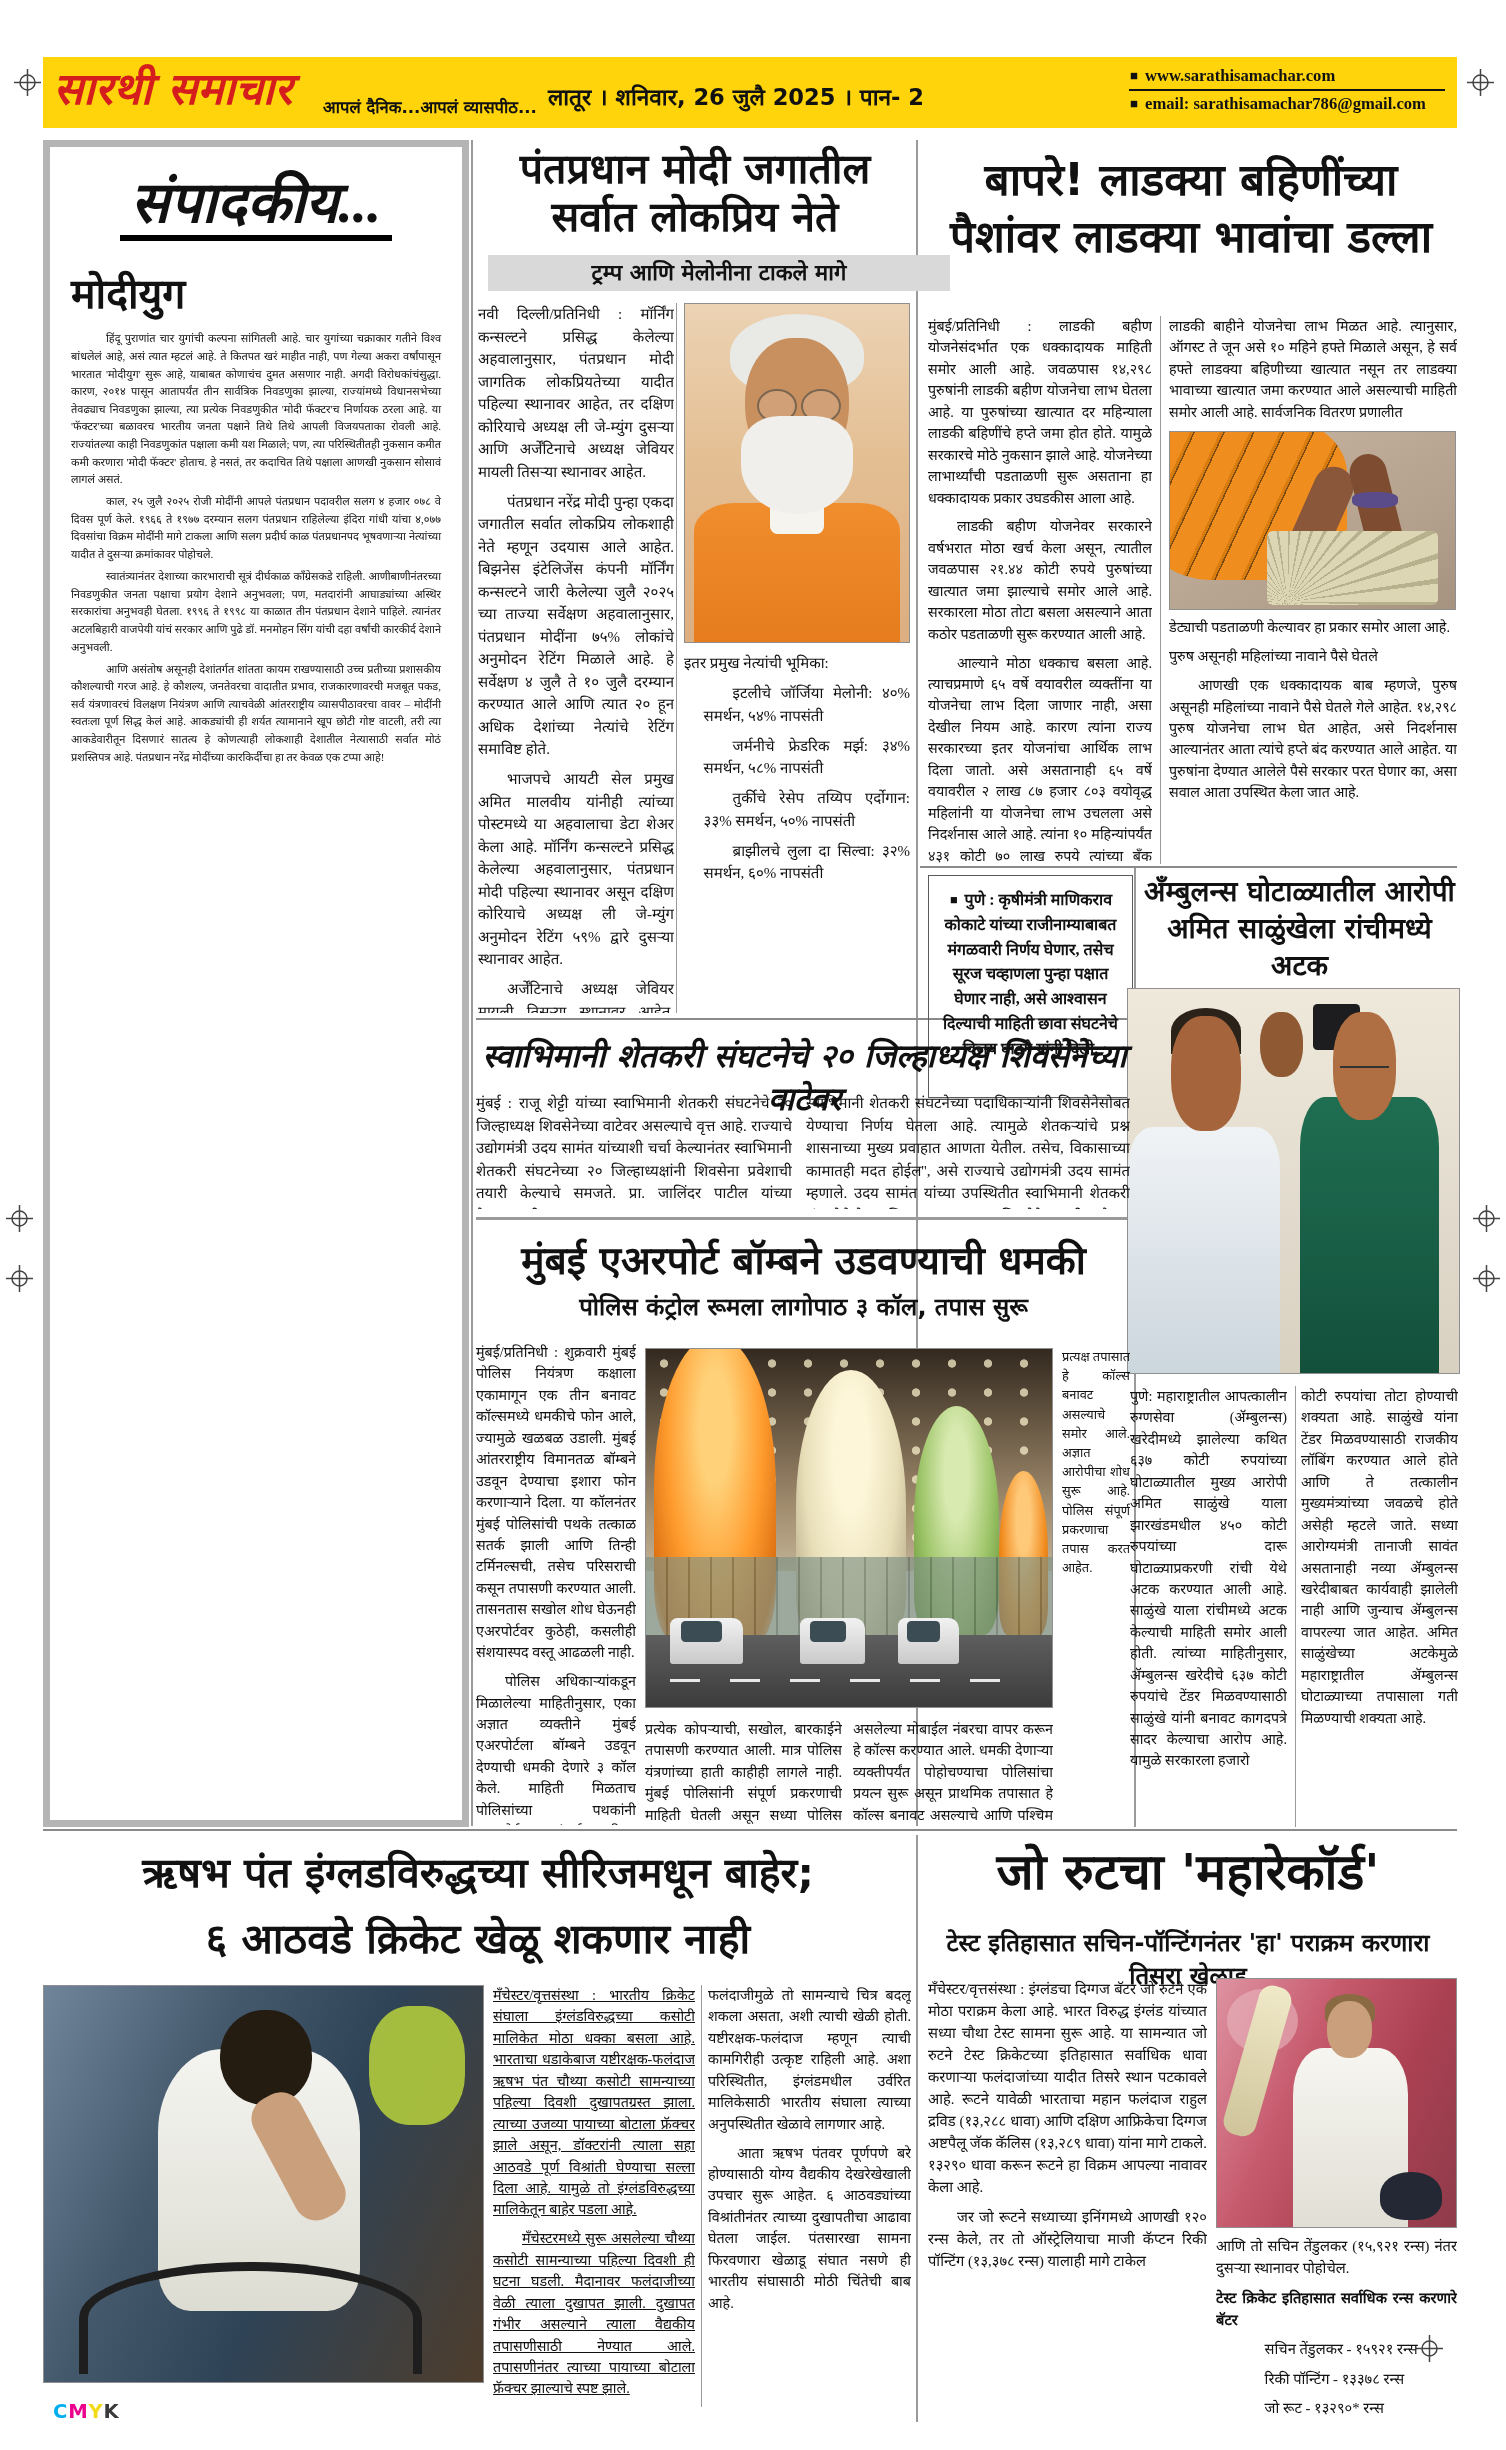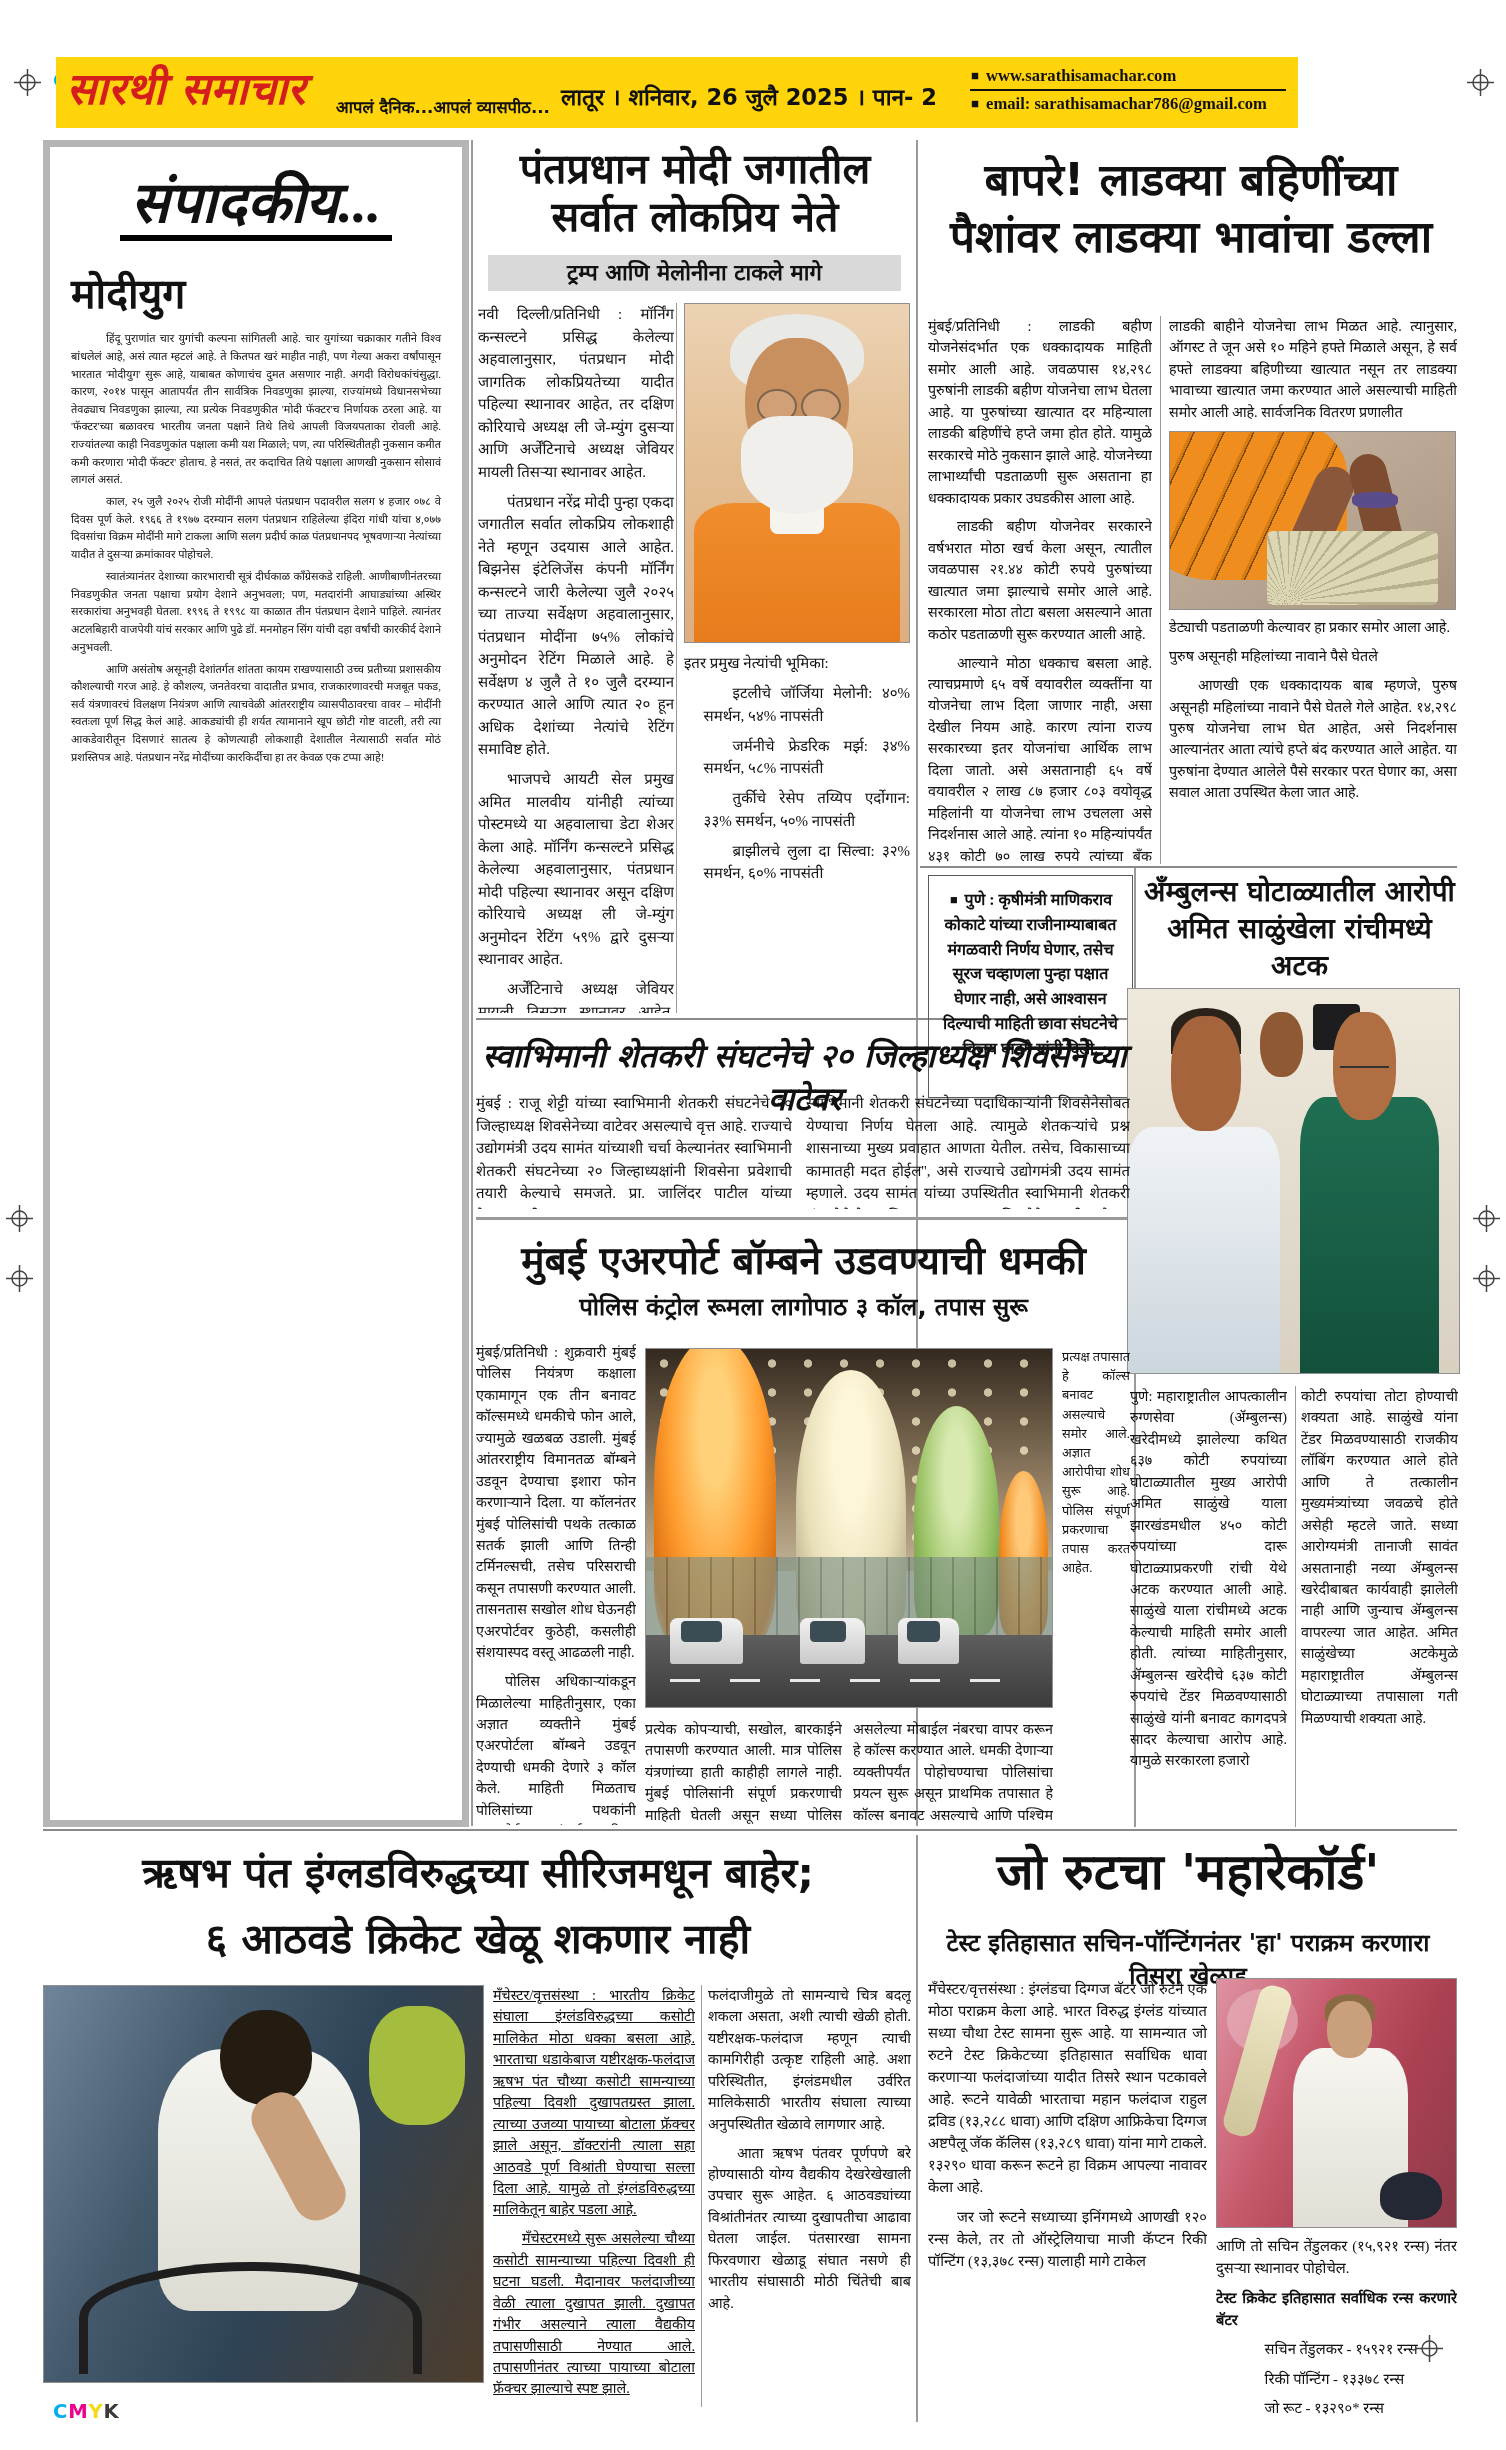--- a/index.html
+++ b/index.html
@@ -8,21 +8,21 @@
   .abs{position:absolute;}
   .hd{font-family:"DejaVu Sans","Liberation Sans",sans-serif;font-weight:bold;}
   .just{text-align:justify;}
   .col{overflow:hidden;line-height:1.5;}
   .col p{margin:0 0 7.5px 0;text-indent:29px;}
   .col p.noind{text-indent:0;}
   .crosshead{font-weight:normal;text-indent:0 !important;}
   .vrule{position:absolute;width:1.5px;background:#9a9a9a;}
   .hrule{position:absolute;background:#8a8a8a;}
   
-  .masthead{left:56px;top:57px;width:1242px;height:71px;background:#FFD40A;text-decoration:underline;}
+  .masthead{left:43px;top:57px;width:1414px;height:71px;background:#FFD40A;text-decoration:underline;}
   .mh-title{position:absolute;left:10.5px;top:7.5px;font-size:44px;font-weight:bold;color:#D61D1D;
             font-family:"DejaVu Serif","Liberation Serif",serif;font-style:italic;line-height:1.1;}
   .mh-tag{position:absolute;left:280px;bottom:10.5px;font-size:16.6px;font-weight:bold;}
   .mh-date{position:absolute;left:482px;top:24px;width:422px;text-align:center;font-size:22.6px;font-weight:bold;}
   .mh-contact{position:absolute;right:12px;top:9px;width:316px;font-size:16.6px;font-weight:bold;}
   .mh-contact .row{white-space:nowrap;}
   .mh-contact .sep{height:2.3px;background:#111;margin:3px 0;}
   .sqb{display:inline-block;transform:scale(.8);margin-right:6px;}
   
   .edbox{left:43px;top:140px;width:426px;height:1687px;border:7.5px solid #b5b5b5;background:#fff;
@@ -182,21 +182,21 @@
     <p>काल, २५ जुलै २०२५ रोजी मोदींनी आपले पंतप्रधान पदावरील सलग ४ हजार ०७८ वे दिवस पूर्ण केले. १९६६ ते १९७७ दरम्यान सलग पंतप्रधान राहिलेल्या इंदिरा गांधी यांचा ४,०७७ दिवसांचा विक्रम मोदींनी मागे टाकला आणि सलग प्रदीर्घ काळ पंतप्रधानपद भूषवणाऱ्या नेत्यांच्या यादीत ते दुसऱ्या क्रमांकावर पोहोचले.</p>
     <p>स्वातंत्र्यानंतर देशाच्या कारभाराची सूत्रं दीर्घकाळ काँग्रेसकडे राहिली. आणीबाणीनंतरच्या निवडणुकीत जनता पक्षाचा प्रयोग देशाने अनुभवला; पण, मतदारांनी आघाड्यांच्या अस्थिर सरकारांचा अनुभवही घेतला. १९९६ ते १९९८ या काळात तीन पंतप्रधान देशाने पाहिले. त्यानंतर अटलबिहारी वाजपेयी यांचं सरकार आणि पुढे डॉ. मनमोहन सिंग यांची दहा वर्षांची कारकीर्द देशाने अनुभवली.</p>
     <p>आणि असंतोष असूनही देशांतर्गत शांतता कायम राखण्यासाठी उच्च प्रतीच्या प्रशासकीय कौशल्याची गरज आहे. हे कौशल्य, जनतेवरचा वादातीत प्रभाव, राजकारणावरची मजबूत पकड, सर्व यंत्रणावरचं विलक्षण नियंत्रण आणि त्याचवेळी आंतरराष्ट्रीय व्यासपीठावरचा वावर – मोदींनी स्वतःला पूर्ण सिद्ध केलं आहे. आकड्यांची ही शर्यत त्यामानाने खूप छोटी गोष्ट वाटली, तरी त्या आकडेवारीतून दिसणारं सातत्य हे कोणत्याही लोकशाही देशातील नेत्यासाठी सर्वात मोठं प्रशस्तिपत्र आहे. पंतप्रधान नरेंद्र मोदींच्या कारकिर्दीचा हा तर केवळ एक टप्पा आहे!</p>
   </div>
 </div>
 
 <div class="abs hd bighead" style="left:478px;top:145px;width:434px;font-size:41px;">
   <div>पंतप्रधान मोदी जगातील</div>
     <div>सर्वात लोकप्रिय नेते</div>
 </div>
-<div class="abs hd subbar" style="left:488px;top:255px;width:413px;height:36px;font-size:22px;line-height:36px;">ट्रम्प आणि मेलोनीना टाकले मागे</div>
+<div class="abs hd subbar" style="left:488px;top:255px;width:462px;height:36px;font-size:22px;line-height:36px;">ट्रम्प आणि मेलोनीना टाकले मागे</div>
 <div class="abs col just" style="left:478px;top:303px;width:196px;height:710px;font-size:15px;">
   <p class="noind">नवी दिल्ली/प्रतिनिधी : मॉर्निंग कन्सल्टने प्रसिद्ध केलेल्या अहवालानुसार, पंतप्रधान मोदी जागतिक लोकप्रियतेच्या यादीत पहिल्या स्थानावर आहेत, तर दक्षिण कोरियाचे अध्यक्ष ली जे-म्युंग दुसऱ्या आणि अर्जेंटिनाचे अध्यक्ष जेवियर मायली तिसऱ्या स्थानावर आहेत.</p>
   <p>पंतप्रधान नरेंद्र मोदी पुन्हा एकदा जगातील सर्वात लोकप्रिय लोकशाही नेते म्हणून उदयास आले आहेत. बिझनेस इंटेलिजेंस कंपनी मॉर्निंग कन्सल्टने जारी केलेल्या जुलै २०२५ च्या ताज्या सर्वेक्षण अहवालानुसार, पंतप्रधान मोदींना ७५% लोकांचे अनुमोदन रेटिंग मिळाले आहे. हे सर्वेक्षण ४ जुलै ते १० जुलै दरम्यान करण्यात आले आणि त्यात २० हून अधिक देशांच्या नेत्यांचे रेटिंग समाविष्ट होते.</p>
   <p>भाजपचे आयटी सेल प्रमुख अमित मालवीय यांनीही त्यांच्या पोस्टमध्ये या अहवालाचा डेटा शेअर केला आहे. मॉर्निंग कन्सल्टने प्रसिद्ध केलेल्या अहवालानुसार, पंतप्रधान मोदी पहिल्या स्थानावर असून दक्षिण कोरियाचे अध्यक्ष ली जे-म्युंग अनुमोदन रेटिंग ५९% द्वारे दुसऱ्या स्थानावर आहेत.</p>
   <p>अर्जेंटिनाचे अध्यक्ष जेवियर मायली तिसऱ्या स्थानावर आहेत, ज्यांना ५७% लोकांचा पाठिंबा आहे. त्यांच्या पाठोपाठ कॅनडाचे मार्क कार्नी (५६%) आणि ऑस्ट्रेलियाचे अँथनी अल्बानीज (५४%) आहेत.</p>
 
 </div>
 <div class="photo" style="left:684px;top:303px;width:226px;height:340px;">
   <i class="modi-bg"></i>
     <i class="modi-vest"></i>

